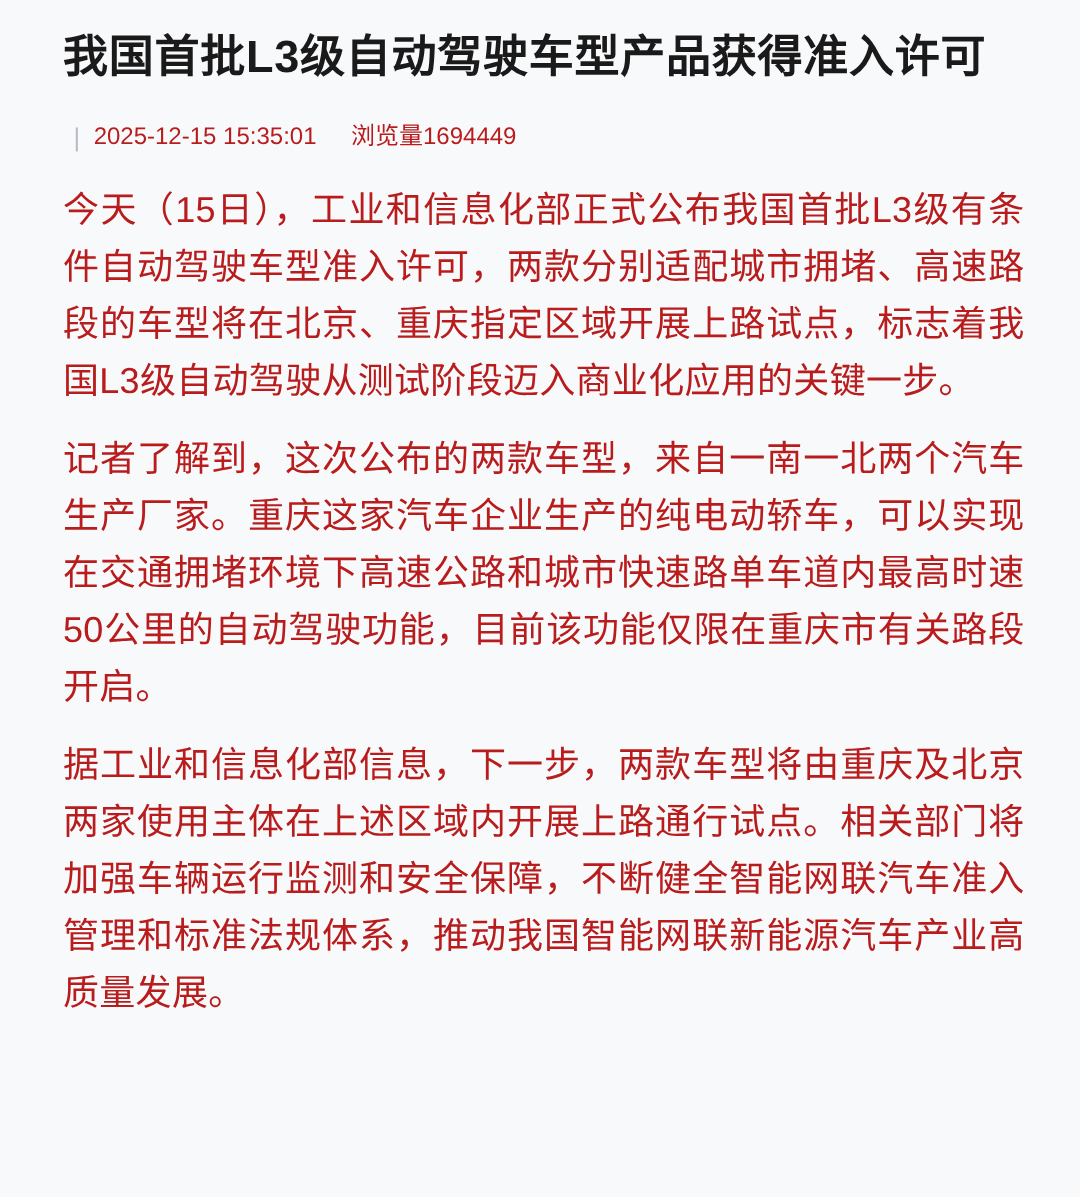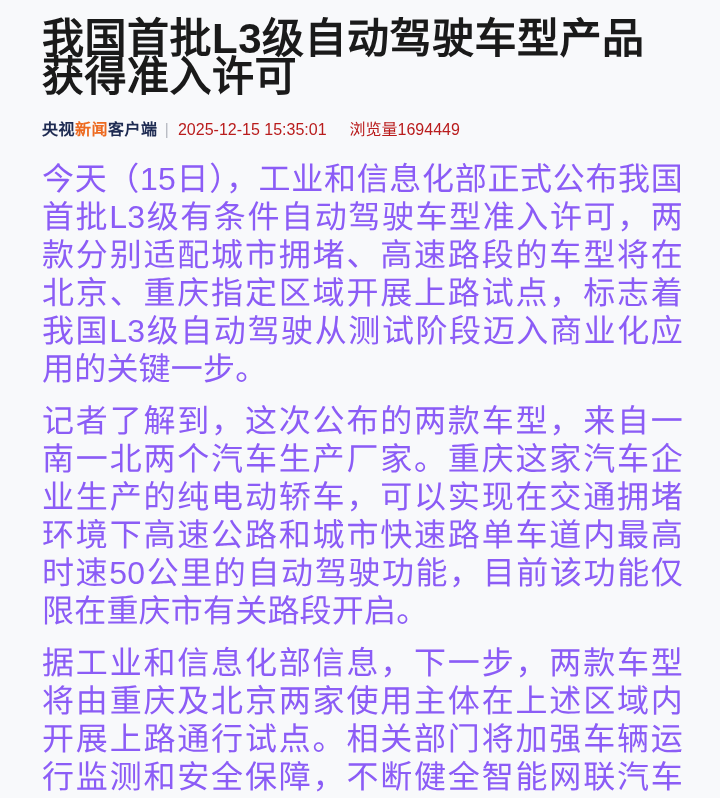--- a/index.html
+++ b/index.html
@@ -10,21 +10,21 @@
     font-family: "Liberation Sans", "DejaVu Sans", sans-serif;
   }
   body { background: #f8f9fb; }
   .article {
     width: 720px;
     height: 798px;
     padding: 0 37px 0 42px;
   }
   .article-title {
     margin-top: 20px;
-    font-size: 42px;
+    font-size: 30px;
     line-height: 38px;
     font-weight: 700;
     color: #1a1a1a;
     letter-spacing: 0.5px;
   }
   .byline {
     margin-top: 24px;
     font-size: 16px;
     line-height: 20px;
     white-space: nowrap;
@@ -36,40 +36,37 @@
   .src-orange { color: #ed6b21; }
   .byline-sep {
     color: #b9bcc4;
     margin: 0 9px 0 7px;
     font-weight: 400;
     font-size: 17px;
   }
   .byline-meta { color: #b91c1c; font-weight: 400; }
   .byline-views { margin-left: 23px; }
   .content p {
-    font-size: 32px;
+    font-size: 24px;
     line-height: 38px;
-    color: #8b5cf6;
+    color: #b91c1c;
     text-align: justify;
     letter-spacing: 0.2px;
     margin-bottom: 14px;
   }
   .content p:first-child { margin-top: 20px; }
 </style>
 </head>
 <body>
 
 <div class="article">
 
   <h1 class="article-title">我国首批L3级自动驾驶车型产品获得准入许可</h1>
 
   <div class="byline">
-    <span class="source-name">
-      <span class="src-navy">央视</span><span class="src-orange">新闻</span><span class="src-navy">客户端</span>
-    </span>
     <span class="byline-sep">|</span>
     <span class="byline-meta">2025-12-15 15:35:01</span>
     <span class="byline-meta byline-views">浏览量1694449</span>
   </div>
 
   <div class="content">
     <p>今天（15日），工业和信息化部正式公布我国首批L3级有条件自动驾驶车型准入许可，两款分别适配城市拥堵、高速路段的车型将在北京、重庆指定区域开展上路试点，标志着我国L3级自动驾驶从测试阶段迈入商业化应用的关键一步。</p>
     <p>记者了解到，这次公布的两款车型，来自一南一北两个汽车生产厂家。重庆这家汽车企业生产的纯电动轿车，可以实现在交通拥堵环境下高速公路和城市快速路单车道内最高时速50公里的自动驾驶功能，目前该功能仅限在重庆市有关路段开启。</p>
     <p>据工业和信息化部信息，下一步，两款车型将由重庆及北京两家使用主体在上述区域内开展上路通行试点。相关部门将加强车辆运行监测和安全保障，不断健全智能网联汽车准入管理和标准法规体系，推动我国智能网联新能源汽车产业高质量发展。</p>
 

